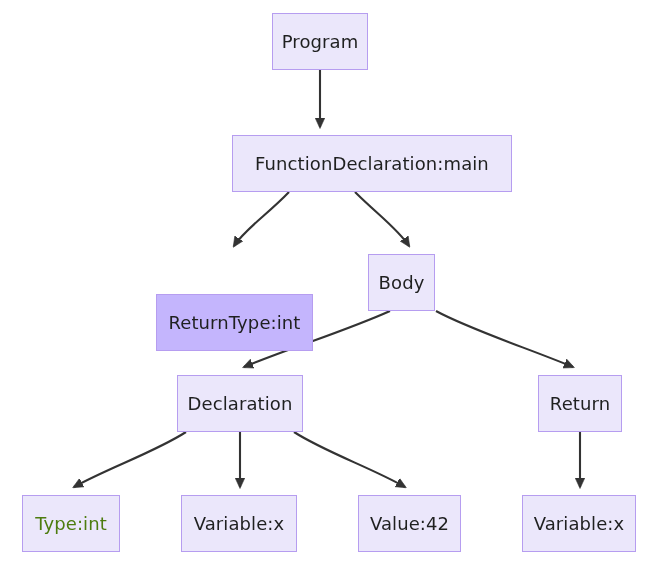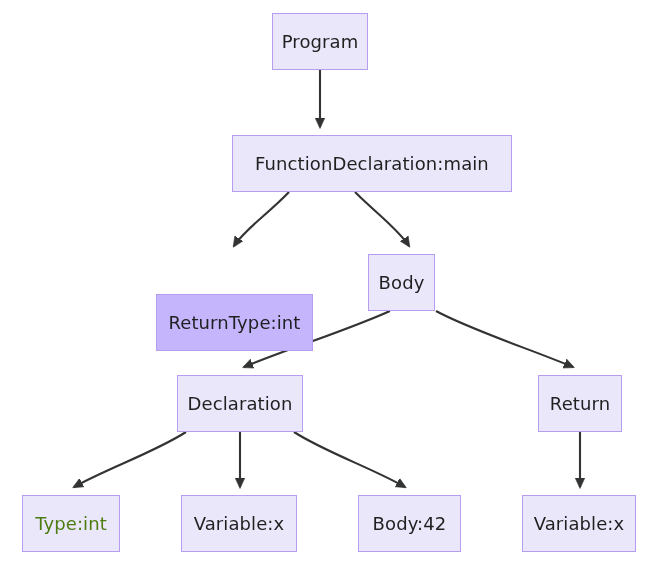--- a/index.html
+++ b/index.html
@@ -94,20 +94,20 @@
       <div class="node" style="left: 538px; top: 375px; width: 84px; height: 57px; background: rgb(235, 231, 251); border-color: rgb(182, 157, 240); color: rgb(31, 32, 32); text-align: center;">
         <span class="node-label">Return</span>
       </div>
       <div class="node" style="left: 22px; top: 495px; width: 98px; height: 57px; background: rgb(235, 231, 251); border-color: rgb(182, 157, 240); color: #4d7c0f;">
         <span class="node-label">Type:int</span>
       </div>
       <div class="node" style="left: 181px; top: 495px; width: 116px; height: 57px; background: rgb(235, 231, 251); border-color: rgb(182, 157, 240); color: rgb(31, 32, 32);">
         <span class="node-label">Variable:x</span>
       </div>
       <div class="node" style="left: 358px; top: 495px; width: 103px; height: 57px; background: rgb(235, 231, 251); border-color: rgb(182, 157, 240); color: rgb(31, 32, 32);">
-        <span class="node-label">Body:42</span>
+        <span class="node-label">Value:42</span>
       </div>
       <div class="node" style="left: 522px; top: 495px; width: 114px; height: 57px; background: rgb(235, 231, 251); border-color: rgb(182, 157, 240); color: rgb(31, 32, 32);">
         <span class="node-label">Variable:x</span>
       </div>
     </div>
 
 </div>
 
 </body></html>

